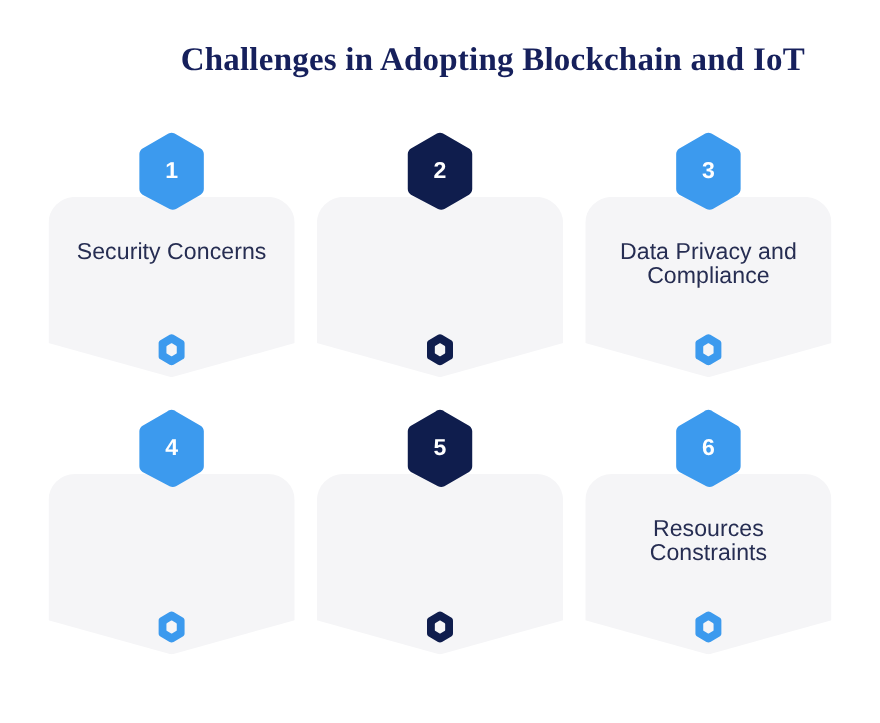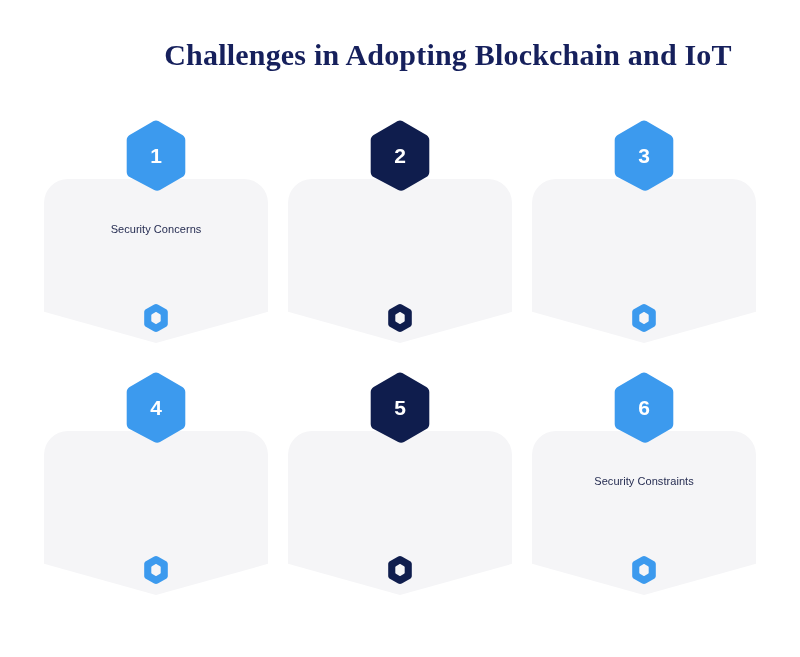--- a/index.html
+++ b/index.html
@@ -62,21 +62,21 @@
     clip-path: polygon(
         0% 0%, 100% 0%, 100% 81%, 50% 100%, 0% 81%);
   }
 
   .card-label {
     position: absolute;
     left: 16px;
     top: 99px;
     width: 192px;
     text-align: center;
-    font-size: 11px;
+    font-size: 21px;
     line-height: 22px;
     color: #262d52;
     letter-spacing: 0.05px;
   }
 
   
   .hex-badge {
     position: absolute;
     left: 50%;
     top: 0;
@@ -150,20 +150,21 @@
       </div>
     </div>
     <div class="cell">
       <div class="card"></div>
       <div class="hex-badge">
         <svg viewBox="0 0 64 74" xmlns="http://www.w3.org/2000/svg">
           <path d="M32 1.6 C33.6 1.6 35.1 2.4 36.0 3.0 L58.4 16.0 C60.2 17.1 61.3 19.0 61.3 21.1 L61.3 52.9 C61.3 55.0 60.2 56.9 58.4 58.0 L36.0 71.0 C34.2 72.0 32.0 72.0 30.2 71.0 L5.6 58.0 C3.8 56.9 2.7 55.0 2.7 52.9 L2.7 21.1 C2.7 19.0 3.8 17.1 5.6 16.0 L28.0 3.0 C28.9 2.4 30.4 1.6 32 1.6 Z" fill="#3c9aee"></path>
         </svg>
         <span class="hex-num">3</span>
       </div>
+      <div class="card-label">Data Privacy and Compliance</div>
       <div class="hex-mark">
         <svg viewBox="0 0 26 30" xmlns="http://www.w3.org/2000/svg">
           <path fill="#3c9aee" fill-rule="evenodd" d="M13 0.9 C13.7 0.9 14.3 1.1 14.8 1.4 L23.2 6.3 C24.2 6.9 24.8 7.9 24.8 9.0 L24.8 21.0 C24.8 22.1 24.2 23.1 23.2 23.7 L14.8 28.6 C13.7 29.2 12.3 29.2 11.2 28.6 L2.8 23.7 C1.8 23.1 1.2 22.1 1.2 21.0 L1.2 9.0 C1.2 7.9 1.8 6.9 2.8 6.3 L11.2 1.4 C11.7 1.1 12.3 0.9 13 0.9 Z M13 9.1 C12.7 9.1 12.5 9.2 12.3 9.3 L8.9 11.3 C8.5 11.5 8.3 11.9 8.3 12.3 L8.3 17.7 C8.3 18.1 8.5 18.5 8.9 18.7 L12.3 20.7 C12.7 21.0 13.3 21.0 13.7 20.7 L17.1 18.7 C17.5 18.5 17.7 18.1 17.7 17.7 L17.7 12.3 C17.7 11.9 17.5 11.5 17.1 11.3 L13.7 9.3 C13.5 9.2 13.3 9.1 13 9.1 Z"></path>
         </svg>
       </div>
     </div>
     <div class="cell">
       <div class="card"></div>
       <div class="hex-badge">
         <svg viewBox="0 0 64 74" xmlns="http://www.w3.org/2000/svg">
@@ -192,20 +193,20 @@
       </div>
     </div>
     <div class="cell">
       <div class="card"></div>
       <div class="hex-badge">
         <svg viewBox="0 0 64 74" xmlns="http://www.w3.org/2000/svg">
           <path d="M32 1.6 C33.6 1.6 35.1 2.4 36.0 3.0 L58.4 16.0 C60.2 17.1 61.3 19.0 61.3 21.1 L61.3 52.9 C61.3 55.0 60.2 56.9 58.4 58.0 L36.0 71.0 C34.2 72.0 32.0 72.0 30.2 71.0 L5.6 58.0 C3.8 56.9 2.7 55.0 2.7 52.9 L2.7 21.1 C2.7 19.0 3.8 17.1 5.6 16.0 L28.0 3.0 C28.9 2.4 30.4 1.6 32 1.6 Z" fill="#3c9aee"></path>
         </svg>
         <span class="hex-num">6</span>
       </div>
-      <div class="card-label">Security Constraints</div>
+      <div class="card-label">Resources Constraints</div>
       <div class="hex-mark">
         <svg viewBox="0 0 26 30" xmlns="http://www.w3.org/2000/svg">
           <path fill="#3c9aee" fill-rule="evenodd" d="M13 0.9 C13.7 0.9 14.3 1.1 14.8 1.4 L23.2 6.3 C24.2 6.9 24.8 7.9 24.8 9.0 L24.8 21.0 C24.8 22.1 24.2 23.1 23.2 23.7 L14.8 28.6 C13.7 29.2 12.3 29.2 11.2 28.6 L2.8 23.7 C1.8 23.1 1.2 22.1 1.2 21.0 L1.2 9.0 C1.2 7.9 1.8 6.9 2.8 6.3 L11.2 1.4 C11.7 1.1 12.3 0.9 13 0.9 Z M13 9.1 C12.7 9.1 12.5 9.2 12.3 9.3 L8.9 11.3 C8.5 11.5 8.3 11.9 8.3 12.3 L8.3 17.7 C8.3 18.1 8.5 18.5 8.9 18.7 L12.3 20.7 C12.7 21.0 13.3 21.0 13.7 20.7 L17.1 18.7 C17.5 18.5 17.7 18.1 17.7 17.7 L17.7 12.3 C17.7 11.9 17.5 11.5 17.1 11.3 L13.7 9.3 C13.5 9.2 13.3 9.1 13 9.1 Z"></path>
         </svg>
       </div>
     </div>
   </div>
 
 </body></html>

